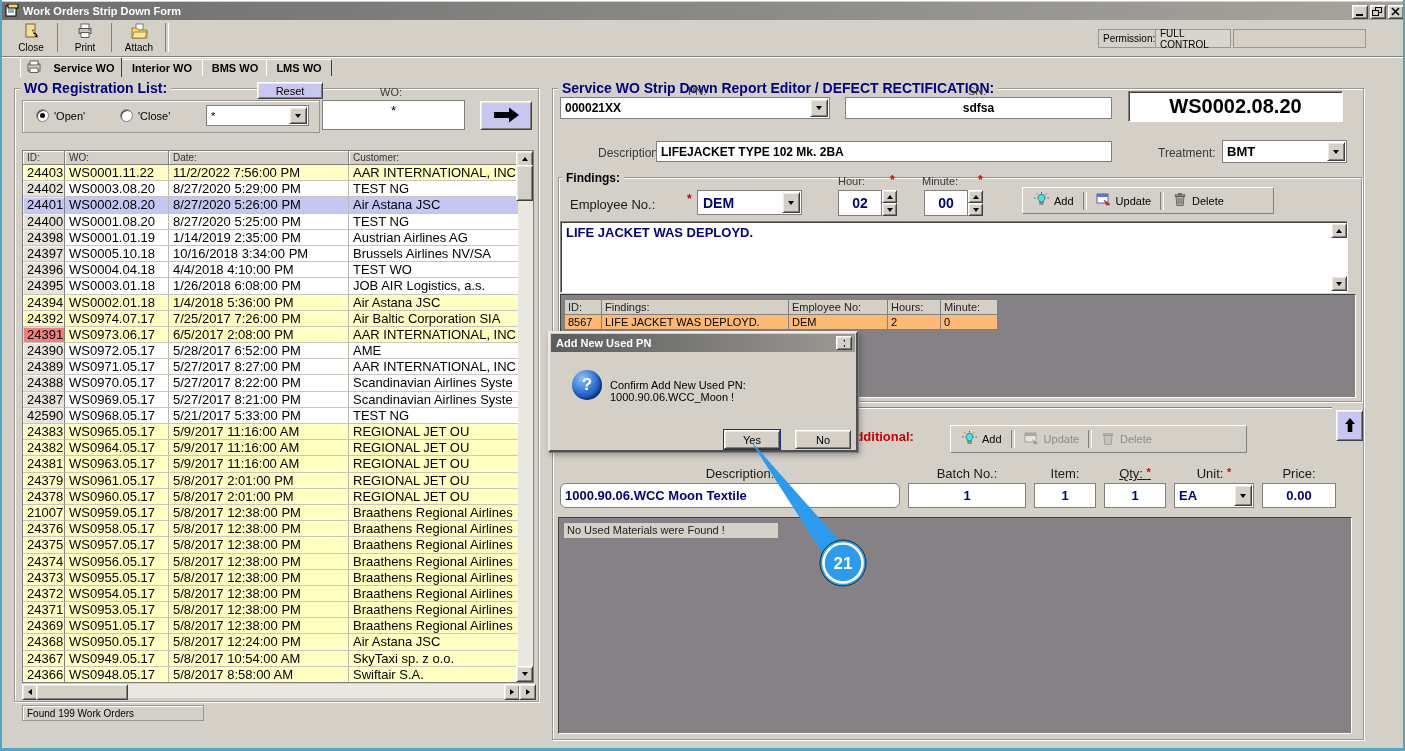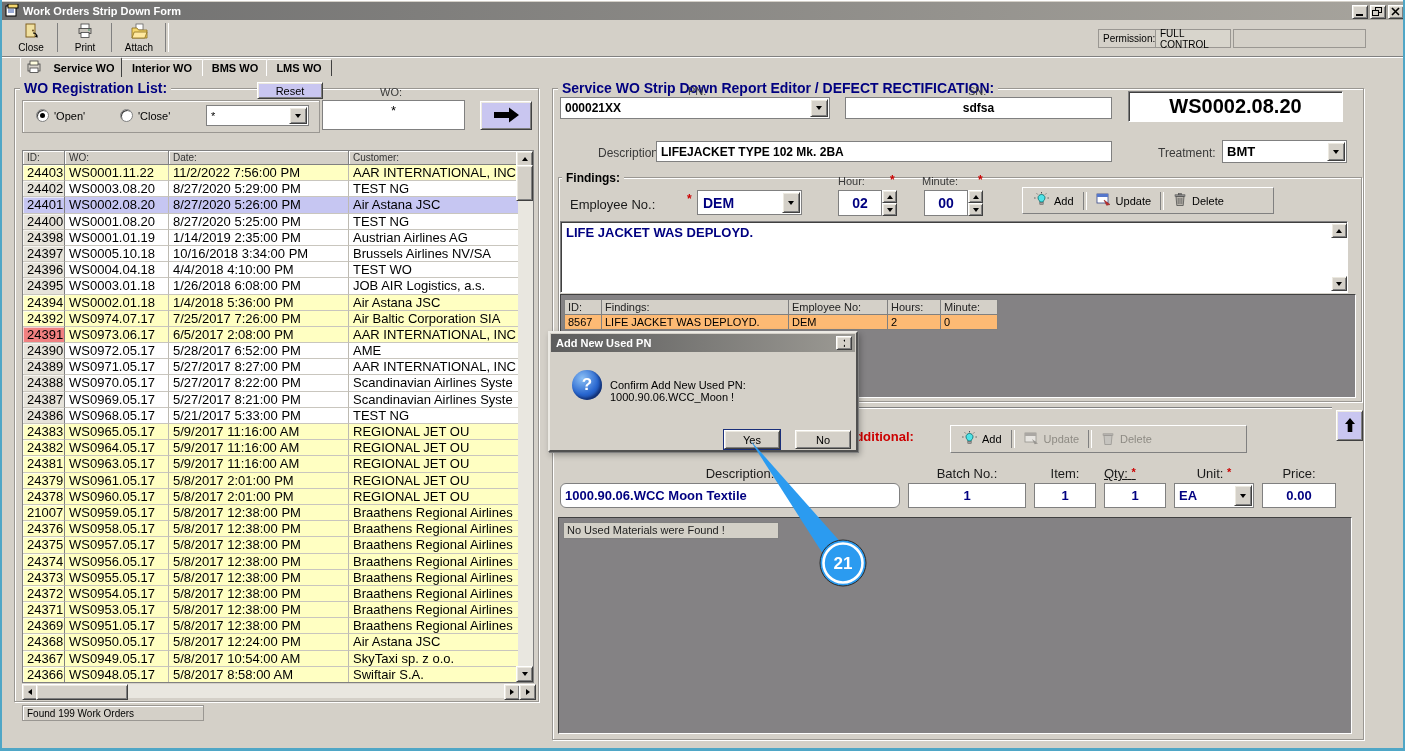--- a/index.html
+++ b/index.html
@@ -303,21 +303,21 @@
           <div class="tcell c-date">5/27/2017 8:22:00 PM</div>
           <div class="tcell c-cust">Scandinavian Airlines Syste</div>
         </div>
         <div class="trow s-white">
           <div class="tcell c-id">24387</div>
           <div class="tcell c-wo">WS0969.05.17</div>
           <div class="tcell c-date">5/27/2017 8:21:00 PM</div>
           <div class="tcell c-cust">Scandinavian Airlines Syste</div>
         </div>
         <div class="trow s-white">
-          <div class="tcell c-id">24386</div>
+          <div class="tcell c-id">42590</div>
           <div class="tcell c-wo">WS0968.05.17</div>
           <div class="tcell c-date">5/21/2017 5:33:00 PM</div>
           <div class="tcell c-cust">TEST NG</div>
         </div>
         <div class="trow s-yellow">
           <div class="tcell c-id">24383</div>
           <div class="tcell c-wo">WS0965.05.17</div>
           <div class="tcell c-date">5/9/2017 11:16:00 AM</div>
           <div class="tcell c-cust">REGIONAL JET OU</div>
         </div>
@@ -589,21 +589,21 @@
             <path d="M3 4.5h8l-.8 9H3.8z" fill="#B8B4AC" stroke="#404040" stroke-width=".7"></path>
             <rect x="2" y="2.8" width="10" height="1.6" fill="#909090" stroke="#404040" stroke-width=".5"></rect>
           </svg></span>
       <span>Delete</span>
     </span>
   </div>
 
   <div class="biglbl" style="left:660px;top:466px;width:160px;text-align:center;">Description:</div>
   <div class="biglbl" style="left:908px;top:466px;width:118px;text-align:center;">Batch No.:</div>
   <div class="biglbl" style="left:1034px;top:466px;width:62px;text-align:center;">Item:</div>
-  <div class="biglbl" style="left:1104px;top:466px;width:62px;text-align:left;text-decoration:underline;"><span>Qty:</span> <span class="red" style="font-weight:bold;font-size:11px;vertical-align:top;">*</span></div>
+  <div class="biglbl" style="left:1104px;top:466px;width:62px;text-align:center;text-decoration:underline;"><span>Qty:</span> <span class="red" style="font-weight:bold;font-size:11px;vertical-align:top;">*</span></div>
   <div class="biglbl" style="left:1174px;top:466px;width:80px;text-align:center;"><span>Unit:</span> <span class="red" style="font-weight:bold;font-size:11px;vertical-align:top;">*</span></div>
   <div class="biglbl" style="left:1262px;top:466px;width:74px;text-align:center;">Price:</div>
 
   <div class="field sunkenflat" style="left:560px;top:483px;width:340px;height:25px;border-radius:6px;">
     <span class="val" style="padding-left:4px;font-size:13px;">1000.90.06.WCC Moon Textile</span>
   </div>
   <div class="field sunkenflat" style="left:908px;top:483px;width:118px;height:25px;justify-content:center;">
     <span class="val" style="font-size:13px;">1</span>
   </div>
   <div class="field sunkenflat" style="left:1034px;top:483px;width:62px;height:25px;justify-content:center;">

